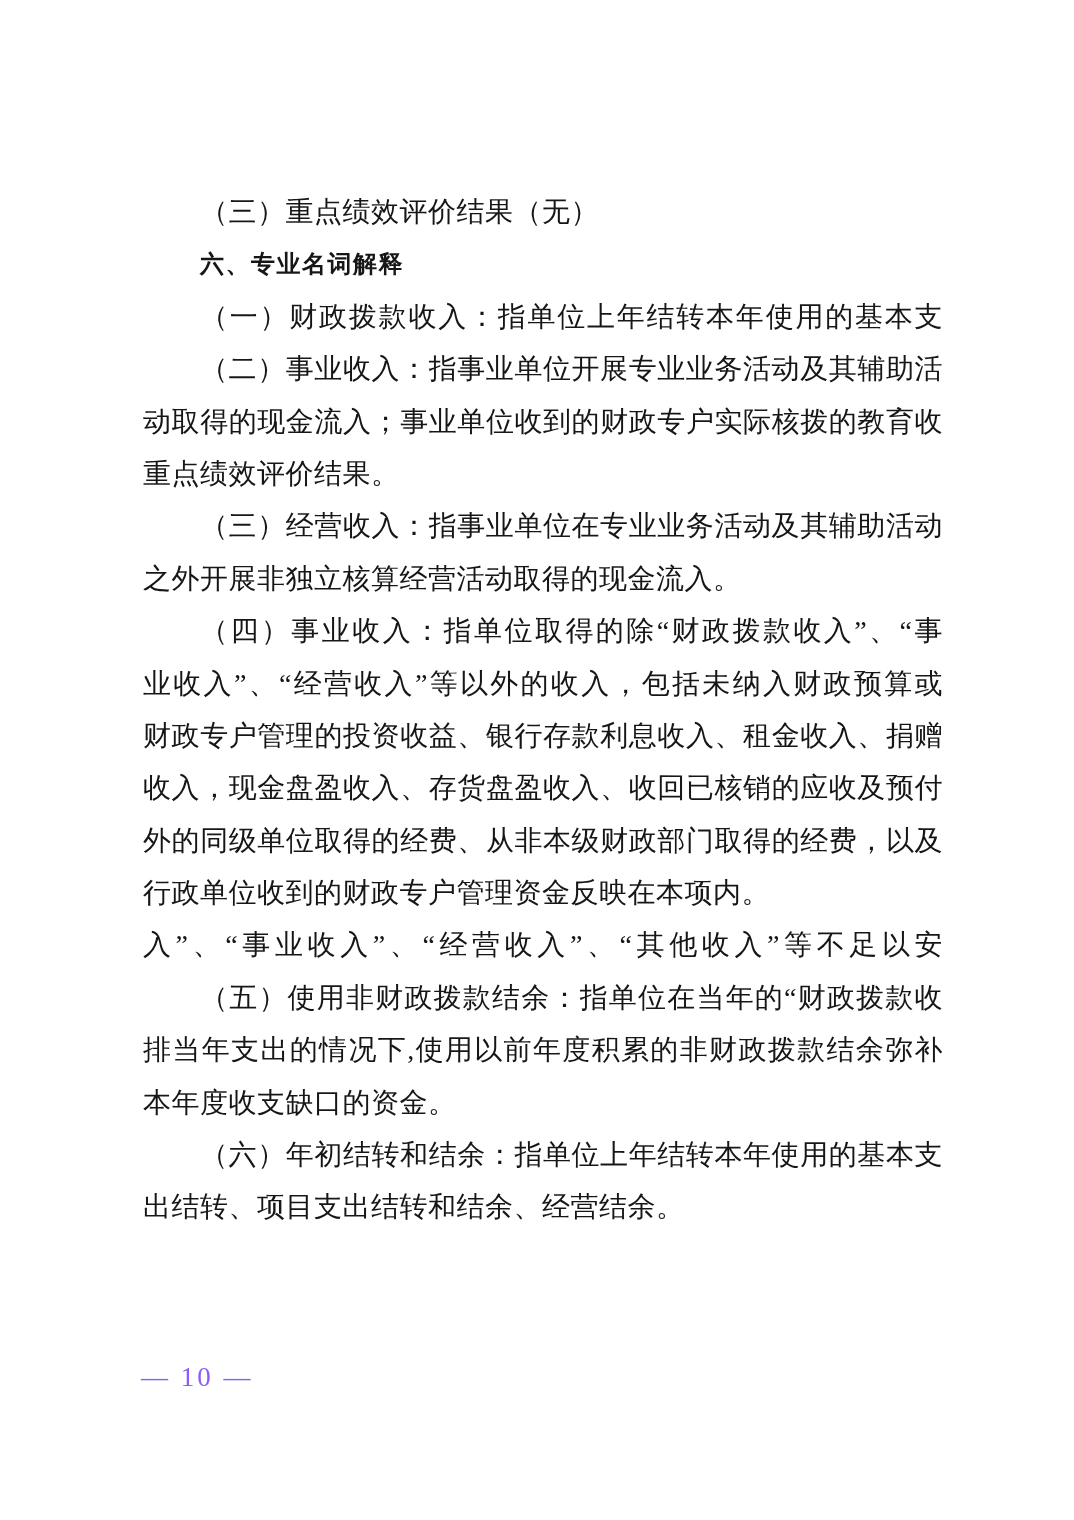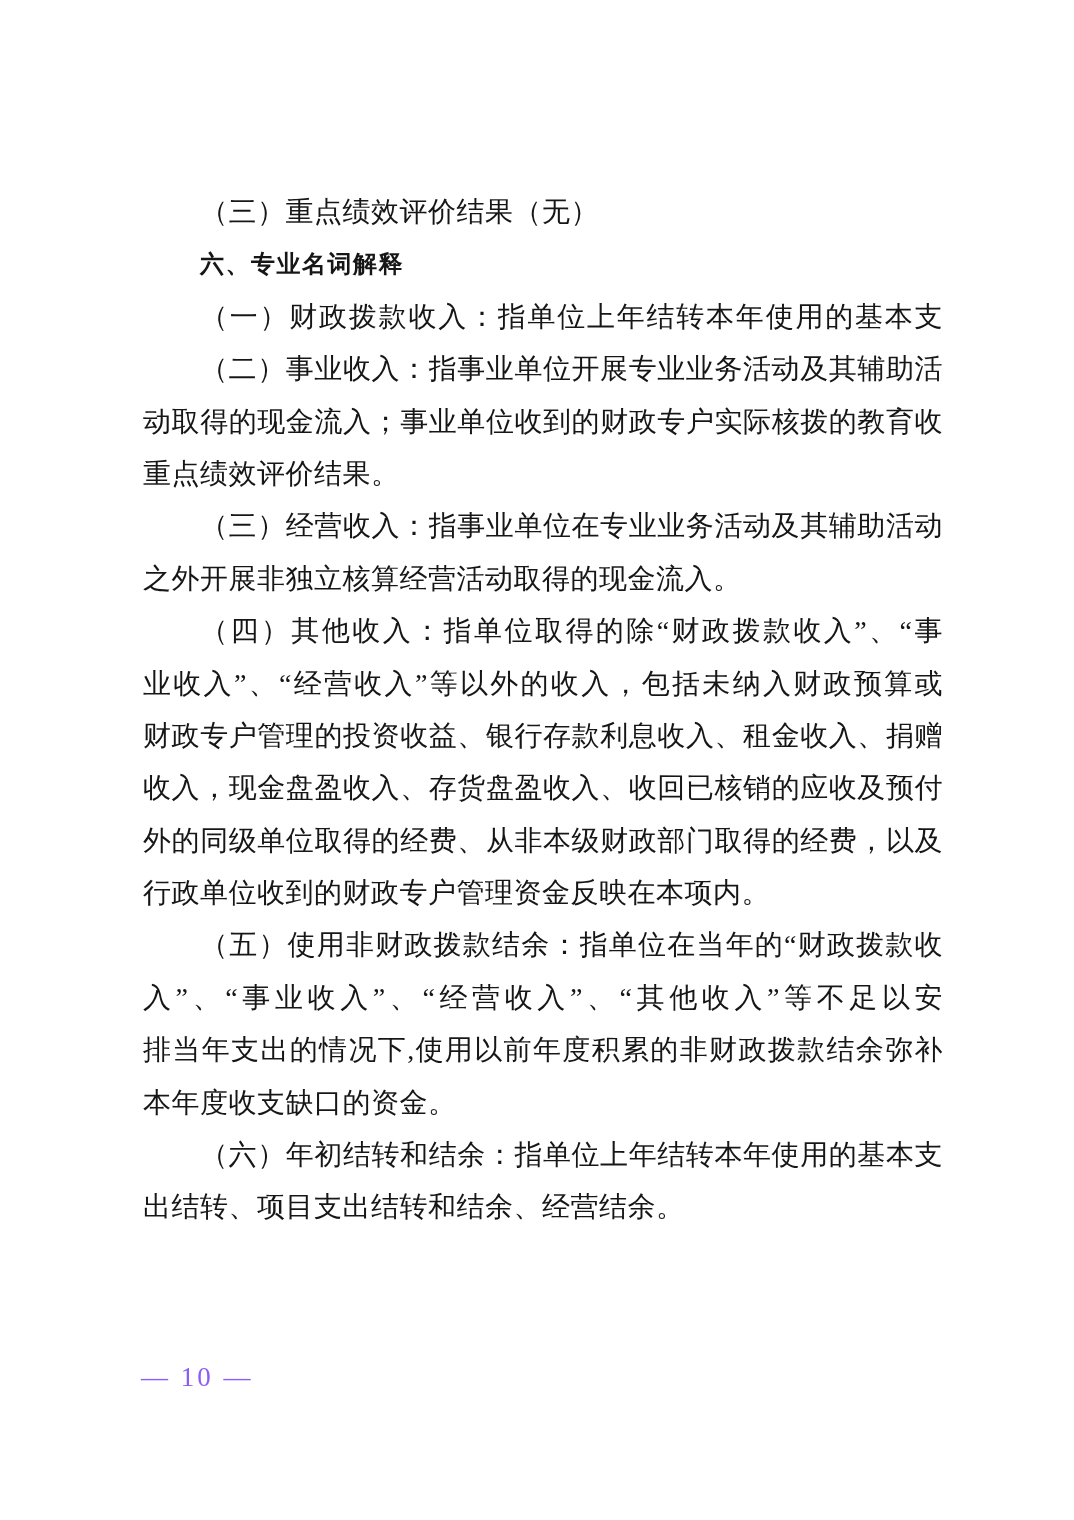--- a/index.html
+++ b/index.html
@@ -62,27 +62,27 @@
 <div class="page">
   <div class="doc" id="doc">
       <div class="line indent end">（三）重点绩效评价结果（无）</div>
       <div class="line heading indent end">六、专业名词解释</div>
       <div class="line indent">（一）财政拨款收入：指单位上年结转本年使用的基本支</div>
       <div class="line indent">（二）事业收入：指事业单位开展专业业务活动及其辅助活</div>
       <div class="line">动取得的现金流入；事业单位收到的财政专户实际核拨的教育收</div>
       <div class="line end">重点绩效评价结果。</div>
       <div class="line indent">（三）经营收入：指事业单位在专业业务活动及其辅助活动</div>
       <div class="line end">之外开展非独立核算经营活动取得的现金流入。</div>
-      <div class="line indent">（四）其他收入：指单位取得的除“财政拨款收入”、“事</div>
+      <div class="line indent">（四）事业收入：指单位取得的除“财政拨款收入”、“事</div>
       <div class="line">业收入”、“经营收入”等以外的收入，包括未纳入财政预算或</div>
       <div class="line">财政专户管理的投资收益、银行存款利息收入、租金收入、捐赠</div>
       <div class="line">收入，现金盘盈收入、存货盘盈收入、收回已核销的应收及预付</div>
       <div class="line">外的同级单位取得的经费、从非本级财政部门取得的经费，以及</div>
       <div class="line end">行政单位收到的财政专户管理资金反映在本项内。</div>
+      <div class="line">入”、“事业收入”、“经营收入”、“其他收入”等不足以安</div>
       <div class="line indent">（五）使用非财政拨款结余：指单位在当年的“财政拨款收</div>
-      <div class="line">入”、“事业收入”、“经营收入”、“其他收入”等不足以安</div>
       <div class="line">排当年支出的情况下,使用以前年度积累的非财政拨款结余弥补</div>
       <div class="line end">本年度收支缺口的资金。</div>
       <div class="line indent">（六）年初结转和结余：指单位上年结转本年使用的基本支</div>
       <div class="line end">出结转、项目支出结转和结余、经营结余。</div>
     </div>
   <div class="page-number">— 10 —</div>
 </div>
 
 </body></html>

